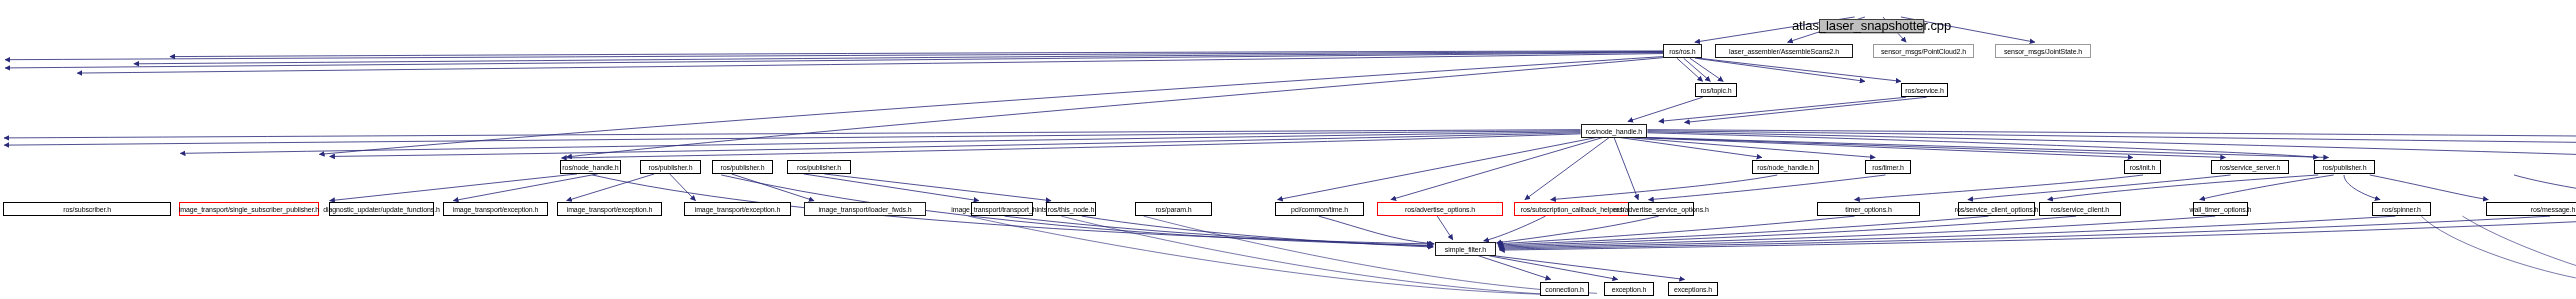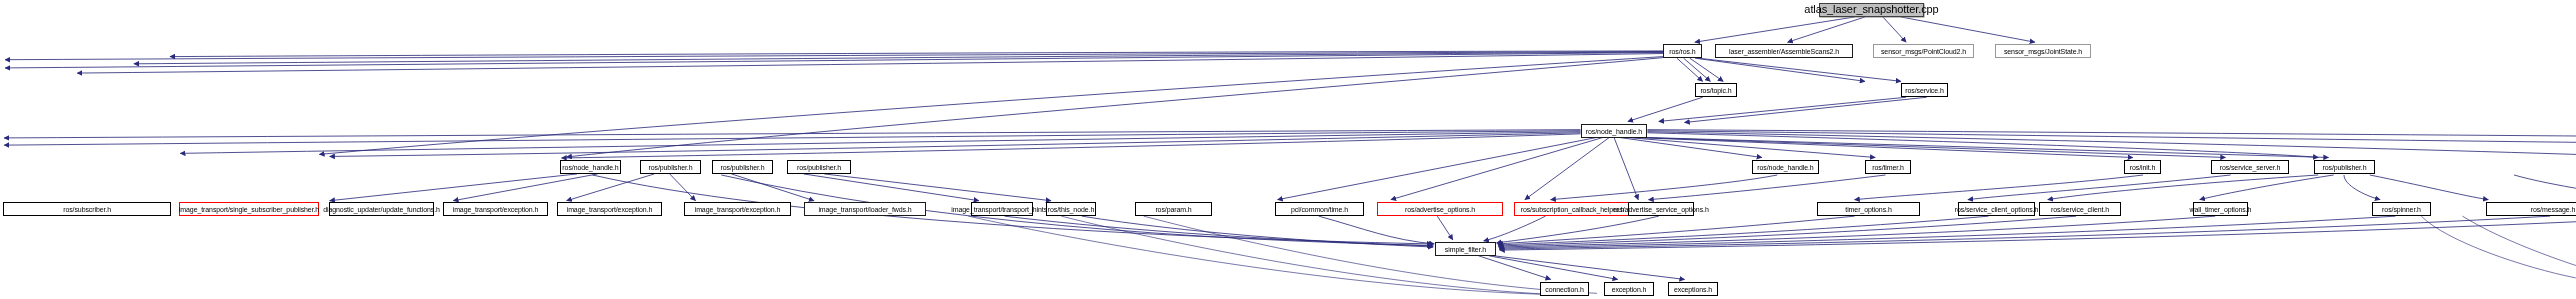--- a/index.html
+++ b/index.html
@@ -36,21 +36,22 @@
     line-height: 1;
     white-space: nowrap;
     padding: 0 3.1px;
     letter-spacing: -0.1px;
     z-index: 5;
   }
   .node.root {
     background: #bfbfbf;
     border: 0.5px solid #404040;
     box-shadow: 0.5px 0.5px 0 #808080;
-    font-size: 11px;
+    font-size: 13px;
+    margin-top: 16px;
   }
   .node.redbox {
     border: 0.5px solid #ff0000;
   }
   .node.thickbox {
     border: 1px solid #1a1a1a;
   }
 </style>
 </head>
 <body>

